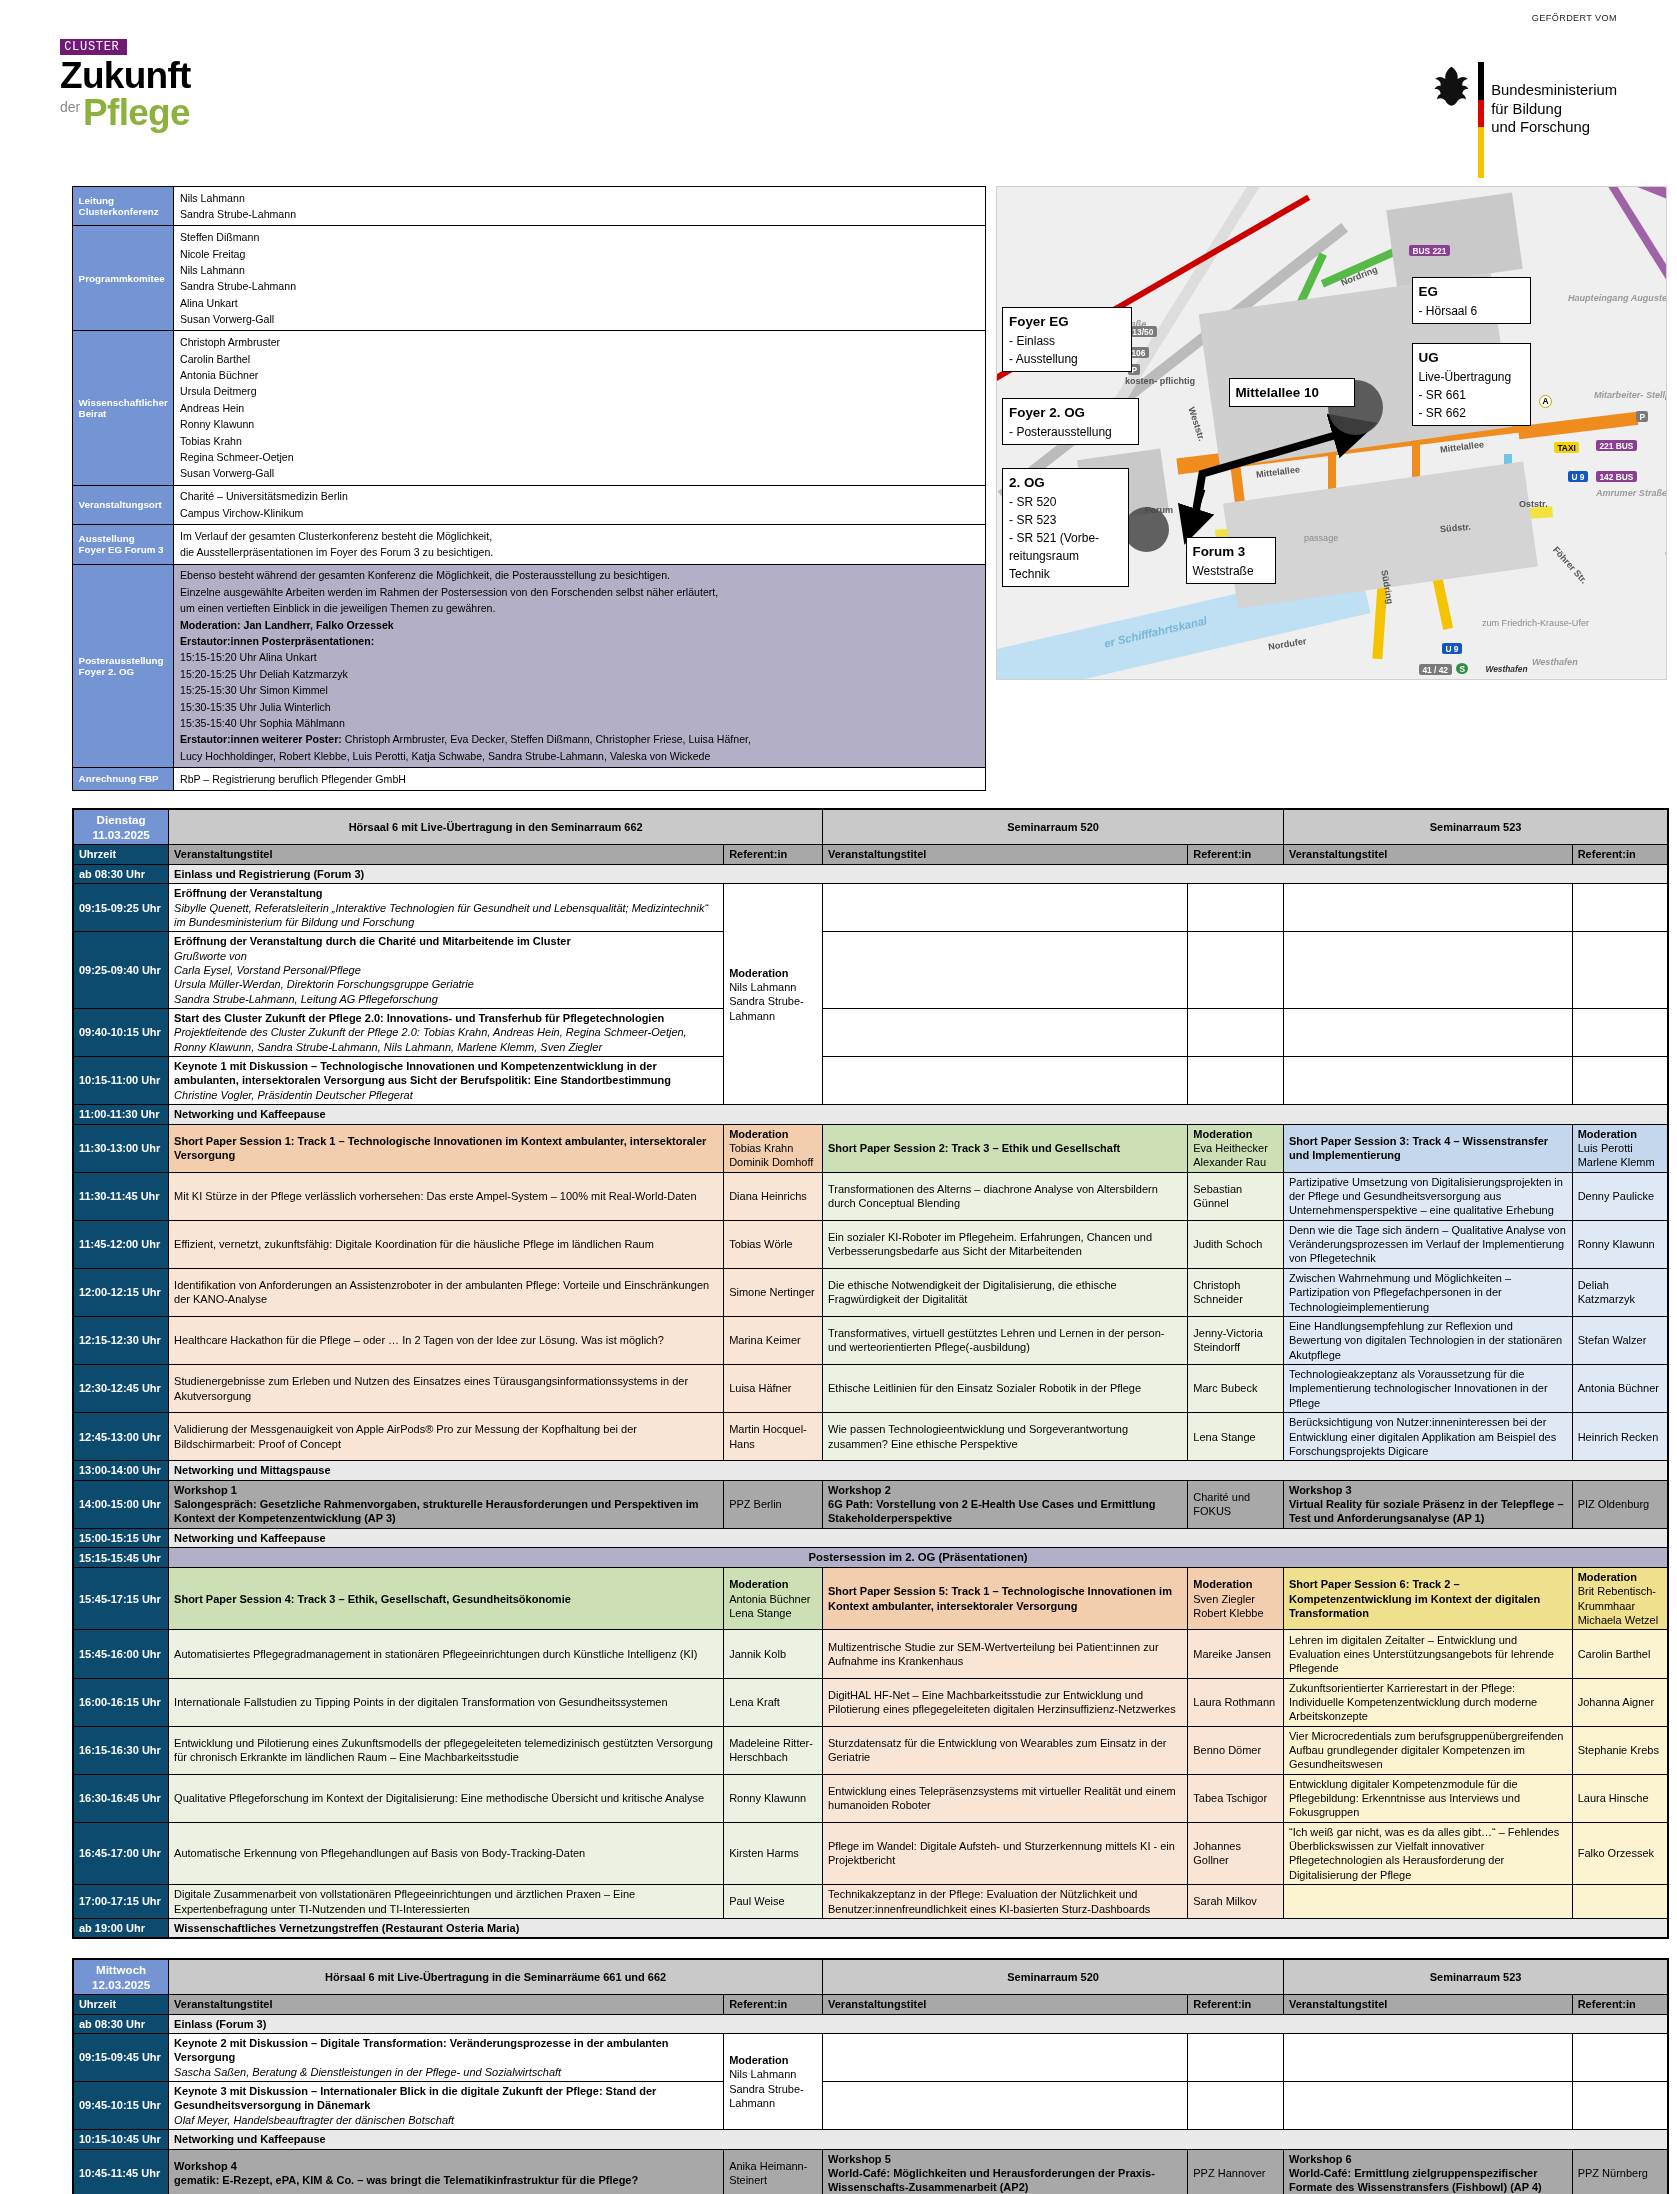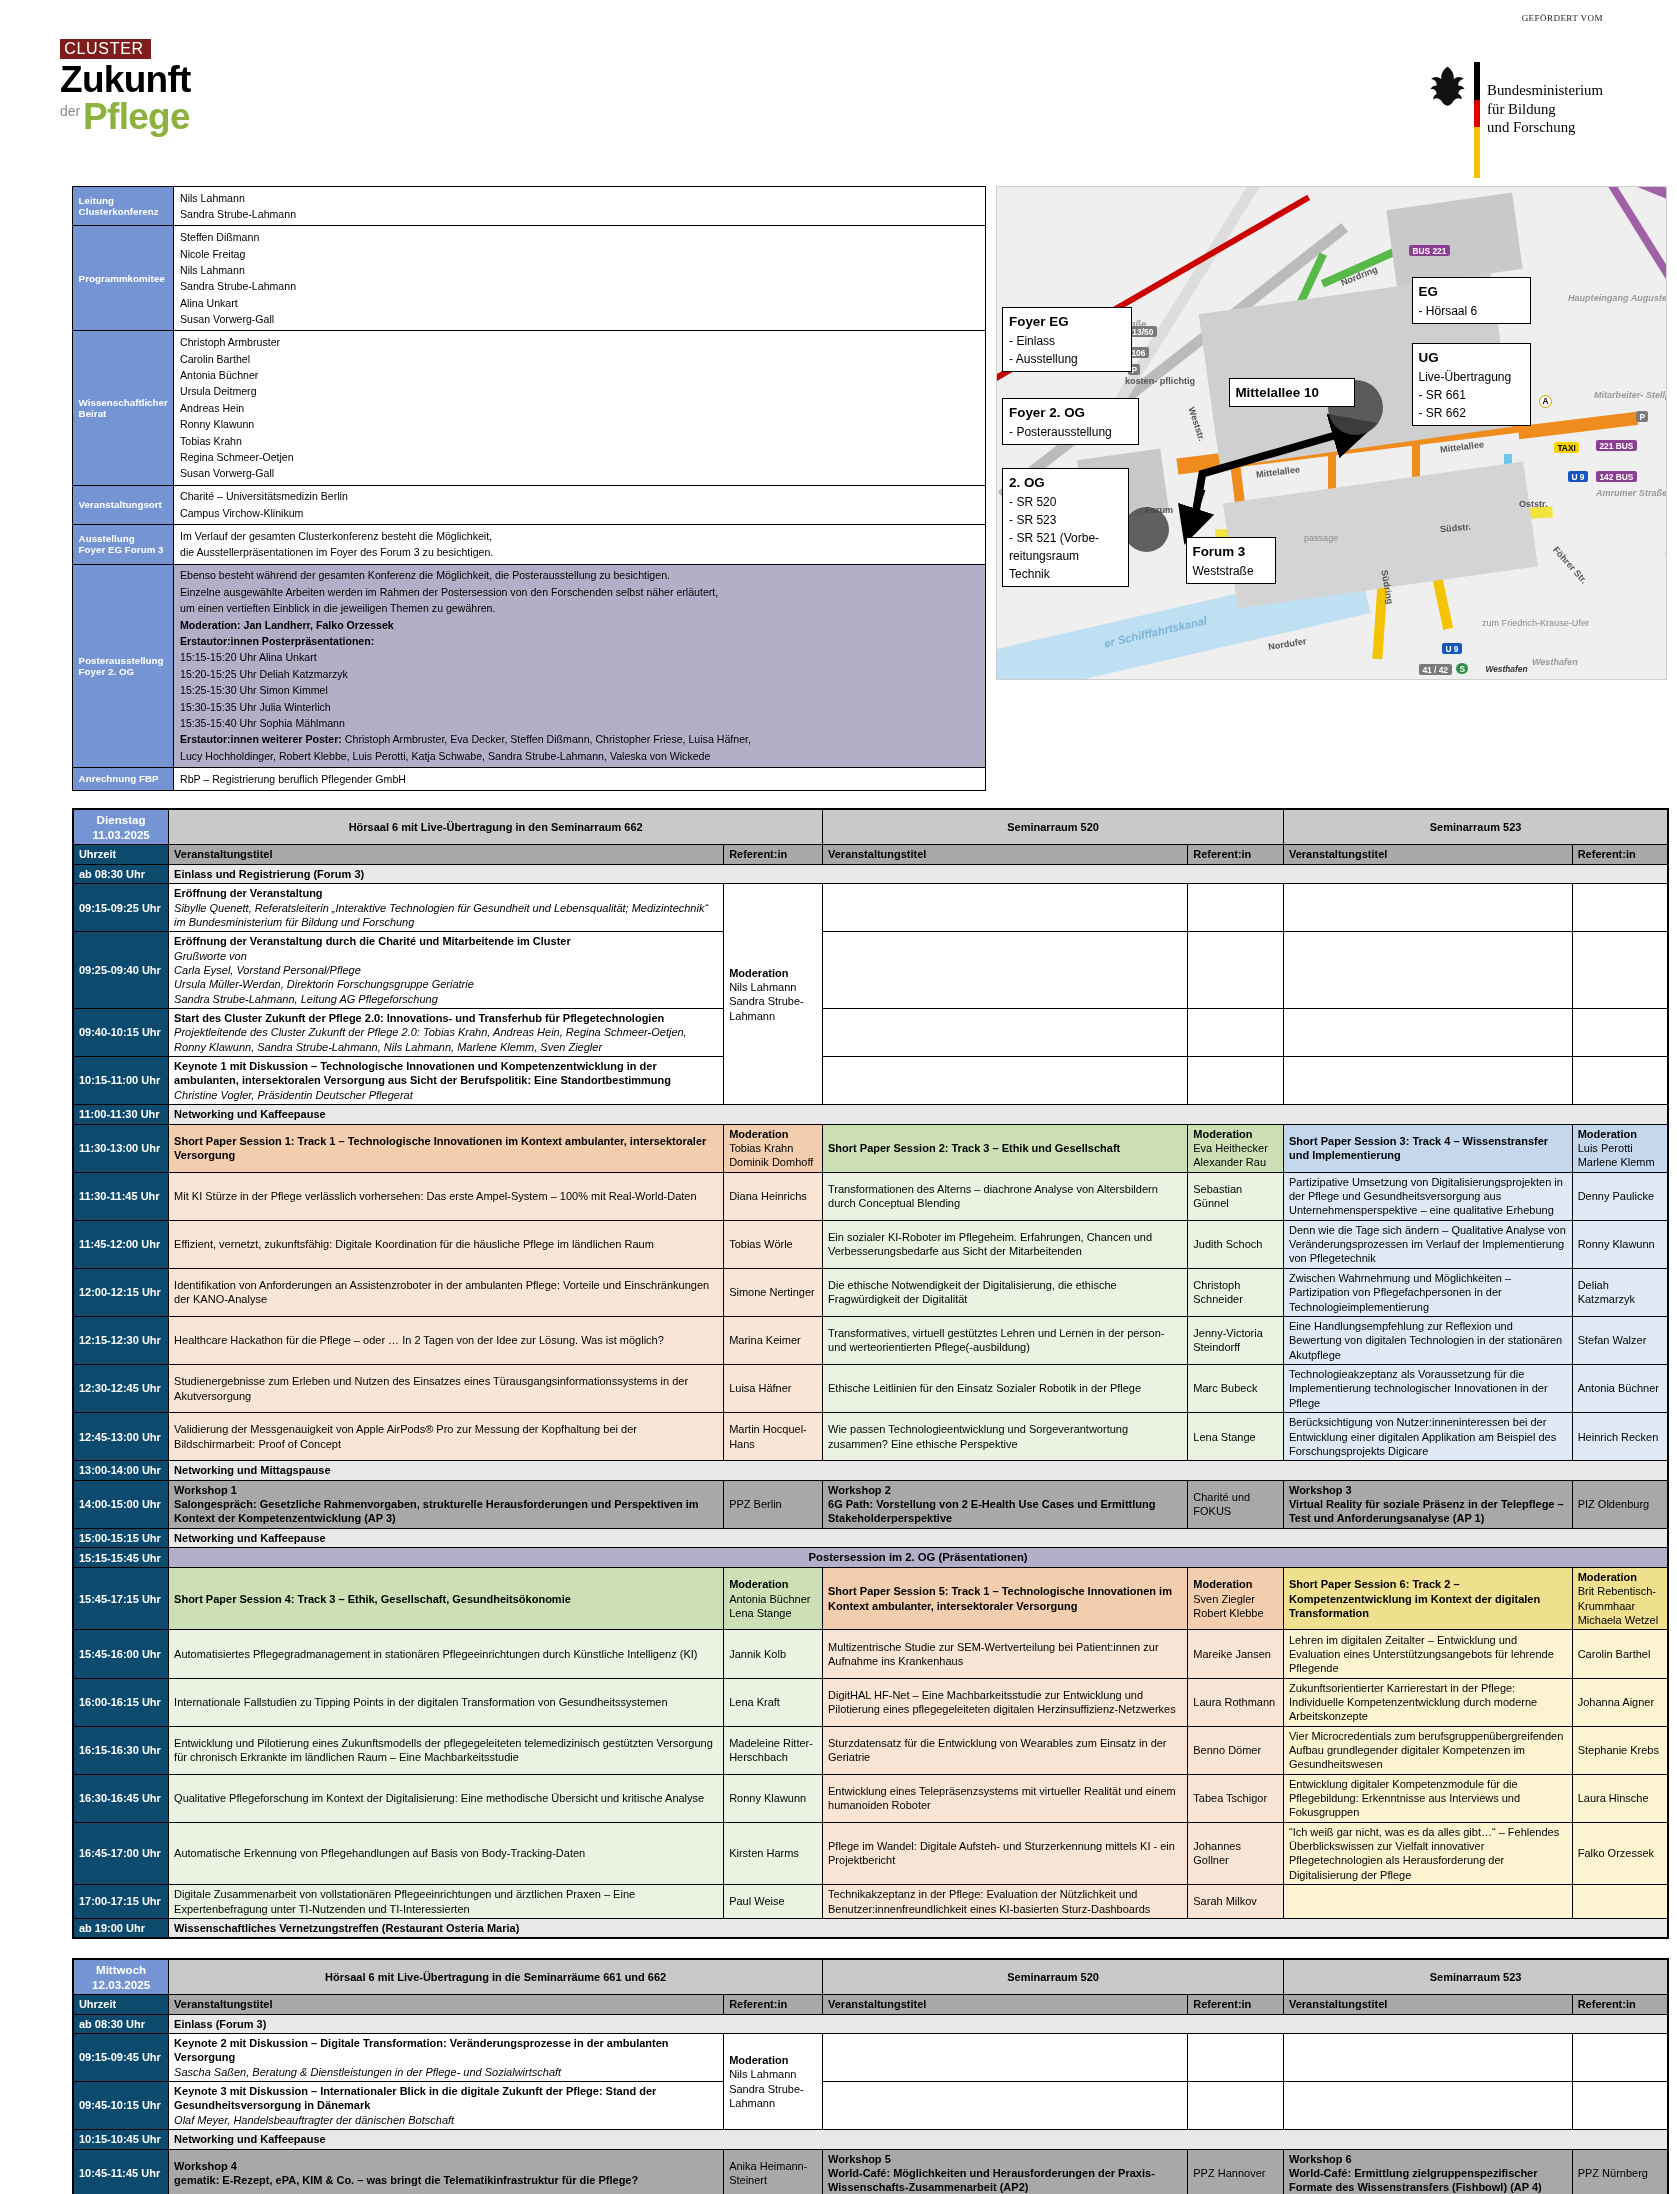--- a/index.html
+++ b/index.html
@@ -1,29 +1,29 @@
 <!DOCTYPE html>
 <html lang="de" style="font-size:11.3px"><head>
 <meta charset="utf-8">
 <style>
   html,body{margin:0;padding:0;background:#fff;}
   body{width:1677px;font-family:"Liberation Sans",sans-serif;color:#000;position:relative;}
   .pre{white-space:pre-line;}
   
   #header{position:relative;height:179px;}
   #cluster-logo{position:absolute;left:60px;top:39px;line-height:1;}
-  #cluster-logo .bar{background:#7f1d1d;color:#fff;font-size:16px;letter-spacing:0.7px;padding:2.1px 7px 2.1px 4.2px;display:inline-block;}
+  #cluster-logo .bar{background:#701a75;color:#fff;font-size:12px;letter-spacing:0.7px;padding:2.1px 7px 2.1px 4.2px;display:inline-block;font-family:Liberation Mono, monospace;}
   #cluster-logo .zukunft{color:#000000;font-size:37px;font-weight:bold;letter-spacing:-0.7px;margin-top:1.4px;}
   #cluster-logo .der{color:#8a8a8a;font-size:14px;vertical-align:12.7px;margin-right:2.8px;}
   #cluster-logo .pflege{color:#8cb23d;font-size:37px;font-weight:bold;letter-spacing:-0.7px;}
   #titles{position:absolute;left:0;right:0;top:39px;text-align:center;}
   #titles .t1{font-size:22px;font-weight:bold;color:#000;}
   #titles .t2{font-size:19px;font-weight:bold;color:#6f9fd8;margin-top:31px;}
   #titles .t3{font-size:19px;font-weight:bold;color:#8cb23d;margin-top:34px;}
-  #bmbf{position:absolute;right:74px;top:12.7px;width:232px;font-family:Liberation Serif, serif;}
+  #bmbf{position:absolute;right:60px;top:12.7px;width:232px;}
   #bmbf .foerder{font-size:9.1px;color:#222;text-align:right;letter-spacing:0.4px;}
   #bmbf .logo-row{display:flex;align-items:flex-start;margin-top:39px;justify-content:flex-end;}
   #bmbf .eagle{width:41px;height:49px;margin-right:5.6px;}
   #bmbf .stripes{width:6.3px;height:116px;background:linear-gradient(#000 0 33%,#d00 33% 56%,#f5c400 56% 100%);margin-right:7px;}
   #bmbf .mtext{font-size:14.8px;line-height:1.25;padding-top:19.7px;}
   
   #info-wrap{display:flex;margin:7px 9.8px 17px 72px;align-items:flex-start;}
   table.info{border-collapse:collapse;width:915px;font-size:10.6px;}
   table.info td{border:1.8px solid #000;padding:2.8px 5.6px;vertical-align:middle;}
   td.ilabel{background:#7494d3;color:#fff;font-weight:bold;width:84px;font-size:9.8px;}

